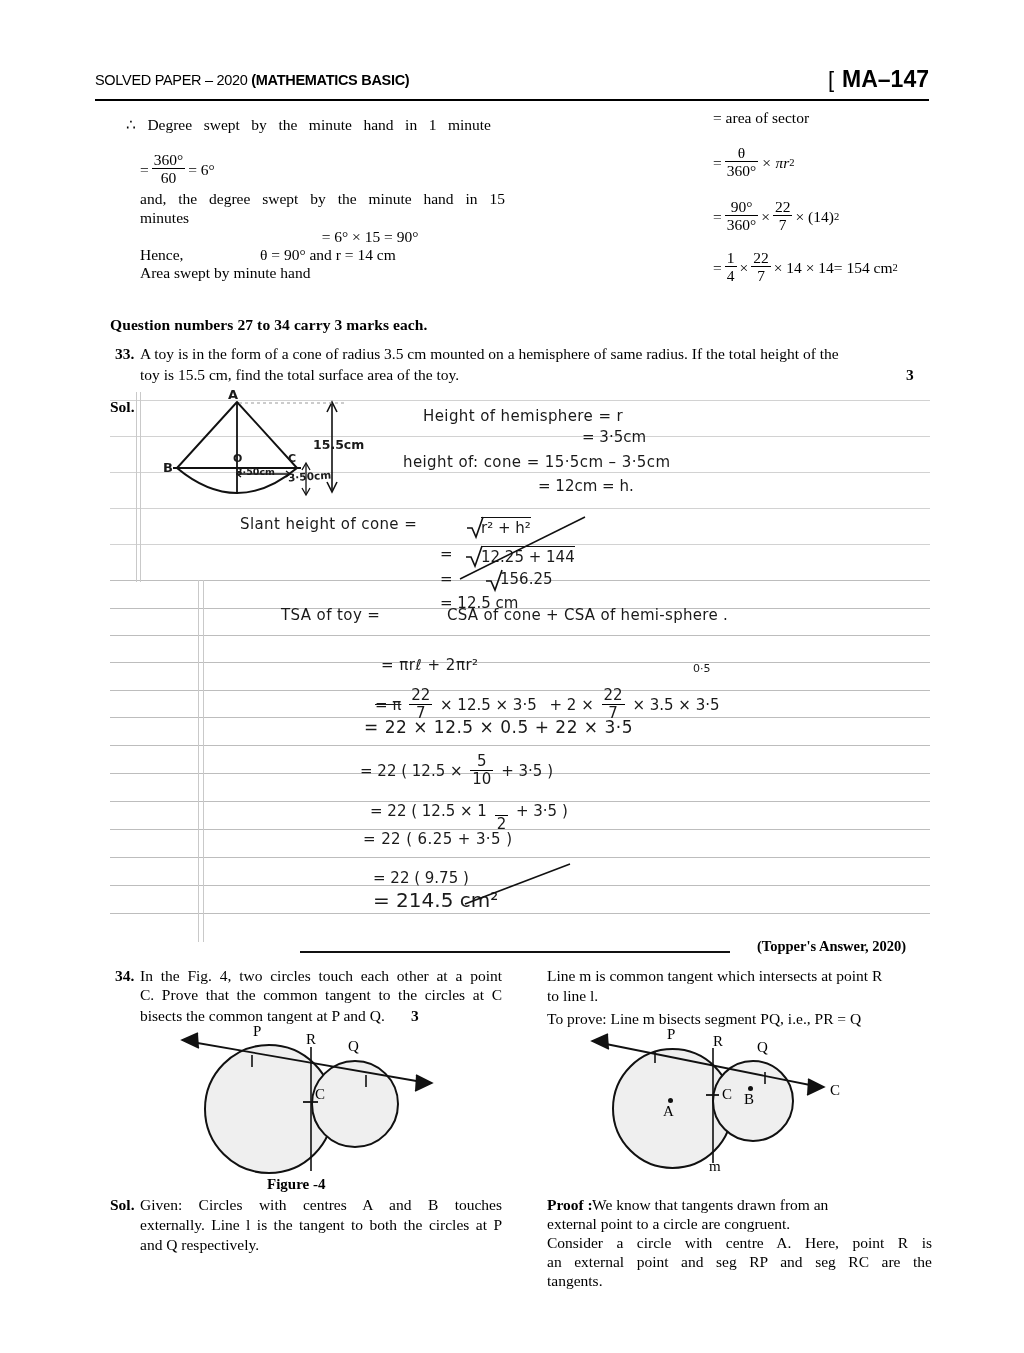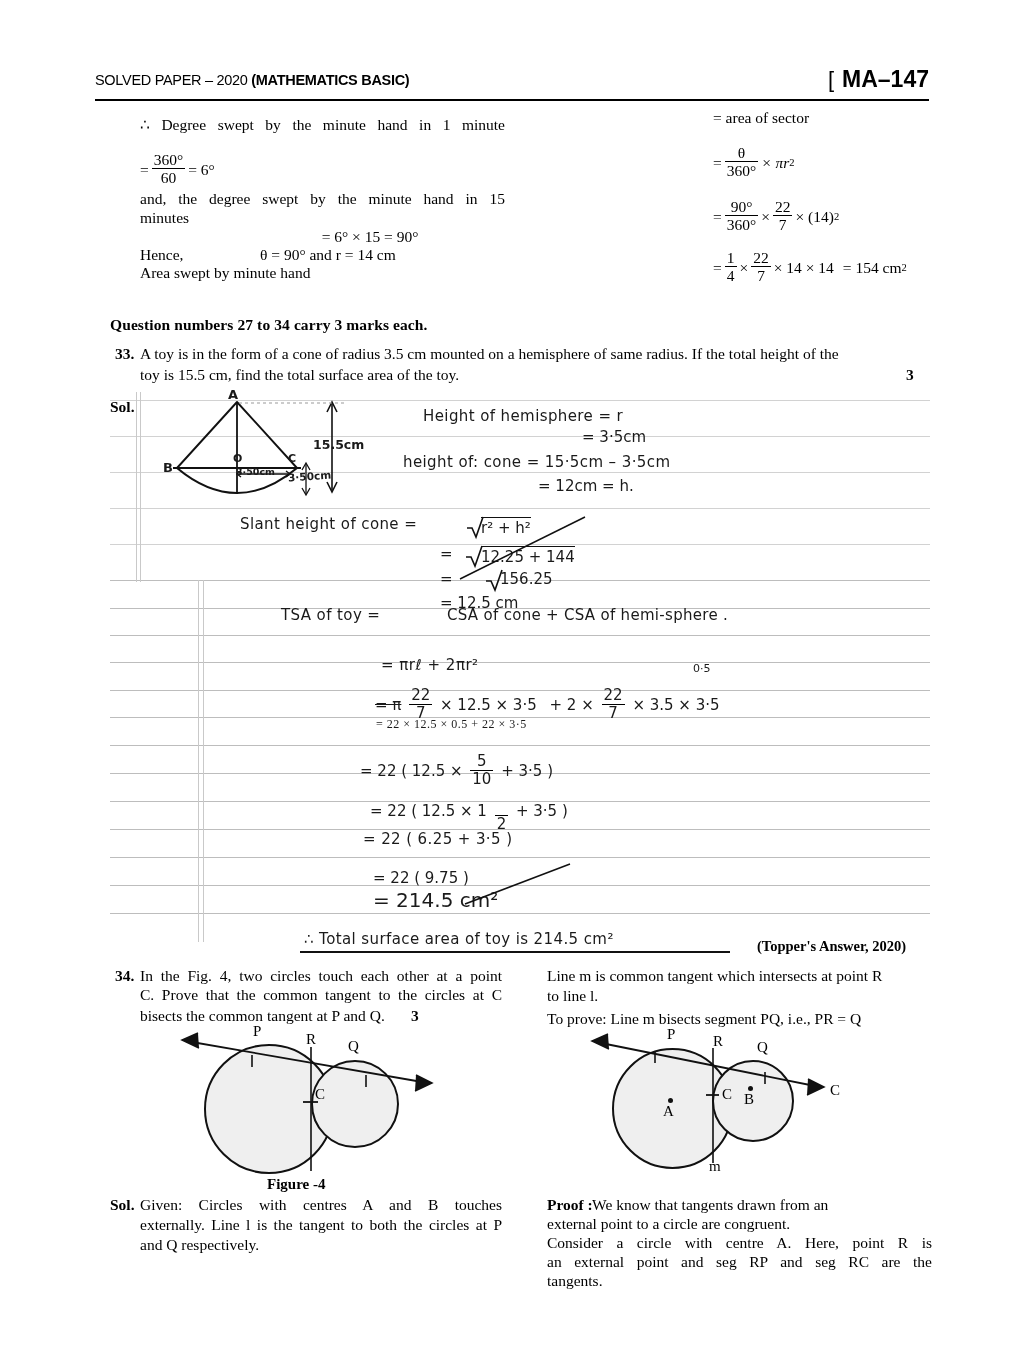--- a/index.html
+++ b/index.html
@@ -58,21 +58,21 @@
 <body>
 
 <div class="page">
 
   <div class="hdr">
     <div class="hdr-left"><span>SOLVED PAPER – 2020 </span><b>(MATHEMATICS BASIC)</b></div>
     <div class="hdr-right"><span class="hdr-bracket">[</span><span>MA–147</span></div>
   </div>
   <div class="hdr-rule"></div>
 
-  <div class="t just" style="left:140px;top:116px;width:365px;font-size:15.5px;">∴  Degree  swept  by  the  minute  hand  in  1  minute</div>
+  <div class="t just" style="left:126px;top:116px;width:365px;font-size:15.5px;">∴  Degree  swept  by  the  minute  hand  in  1  minute</div>
 
   <div class="t eqrow" style="left:140px;top:140px;font-size:15.5px;">
     <span>=</span>
     <span class="frac">
       <span class="num">360°</span>
       <span class="den">60</span>
     </span>
     <span>= 6°</span>
   </div>
 
@@ -115,21 +115,21 @@
     <span class="frac">
       <span class="num">1</span>
       <span class="den">4</span>
     </span>
     <span>×</span>
     <span class="frac">
       <span class="num">22</span>
       <span class="den">7</span>
     </span>
     <span>× 14 × 14</span>
-    <span style="padding-left:9px;">= 154 cm</span>
+    <span style="">= 154 cm</span>
       <span class="sup">2</span>
   </div>
 
   <div class="q-note">Question numbers 27 to 34 carry 3 marks each.</div>
 
   <div class="t bold" style="left:115px;top:345px;font-size:15.5px;">33.</div>
   <div class="t" style="left:140px;top:345px;width:780px;font-size:15.5px;">A toy is in the form of a cone of radius 3.5 cm mounted on a hemisphere of same radius. If the total height of the</div>
   <div class="t" style="left:140px;top:366px;width:760px;font-size:15.5px;">toy is 15.5 cm, find the total surface area of the toy.</div>
   <div class="t bold" style="left:906px;top:366px;font-size:15.5px;">3</div>
 
@@ -235,21 +235,21 @@
     <span>× 12.5 × 3·5</span>
     <span style="padding-left:8px;">+ 2 ×</span>
     <span class="frac" style="font-size:15px;">
       <span class="num">22</span>
       <span class="den">7</span>
     </span>
     <span>× 3.5 × 3·5</span>
   </div>
   <div class="hw" style="position:absolute;left:693px;top:662px;font-size:11px;">0·5</div>
 
-  <div class="hw" style="position:absolute;left:376px;top:717px;font-size:12px;letter-spacing:0.5px;font-family:Liberation Serif, serif;">=    22 × 12.5 × 0.5  +  22 × 3·5</div>
+  <div class="hw" style="position:absolute;left:364px;top:717px;font-size:17px;letter-spacing:0.5px;">=    22 × 12.5 × 0.5  +  22 × 3·5</div>
 
   <div class="hw" style="position:absolute;left:360px;top:742px;font-size:15px;">
     <span>=    22 ( 12.5 ×</span>
     <span class="frac" style="font-size:15px;">
       <span class="num">5</span>
       <span class="den">10</span>
     </span>
     <span>+ 3·5 )</span>
   </div>
 
@@ -258,21 +258,20 @@
     <span class="frac" style="font-size:15px;position:relative;top:4px;">
       <span class="num" style="visibility:hidden;">1</span>
       <span class="den">2</span>
     </span>
     <span>+ 3·5 )</span>
   </div>
 
   <div class="hw" style="position:absolute;left:363px;top:830px;font-size:15px;letter-spacing:0.4px;">=  22 (  6.25 + 3·5 )</div>
   <div class="hw" style="position:absolute;left:373px;top:869px;font-size:15px;">= 22 ( 9.75 )</div>
   <div class="hw" style="position:absolute;left:373px;top:888px;font-size:20px;">=    214.5 cm²</div>
-  <div class="hw" style="position:absolute;left:304px;top:930px;font-size:15px;letter-spacing:0.4px;">∴  Total surface area of toy is 214.5 cm²</div>
   <div style="position:absolute;left:300px;top:951px;width:430px;height:1.6px;background:#111;"></div>
   <svg style="position:absolute;left:455px;top:862px;" width="180" height="45">
     <line x1="10" y1="42" x2="115" y2="2" stroke="#111" stroke-width="1.5"></line>
   </svg>
 
   <div class="t bold" style="left:757px;top:938px;font-size:14.5px;">(Topper's Answer, 2020)</div>
 
   <div class="t bold" style="left:115px;top:967px;font-size:15.5px;">34.</div>
   <div class="t just" style="left:140px;top:967px;width:362px;font-size:15.5px;">In the Fig. 4, two circles touch each other at a point</div>
   <div class="t just" style="left:140px;top:986px;width:362px;font-size:15.5px;">C. Prove that the common tangent to the circles at C</div>

